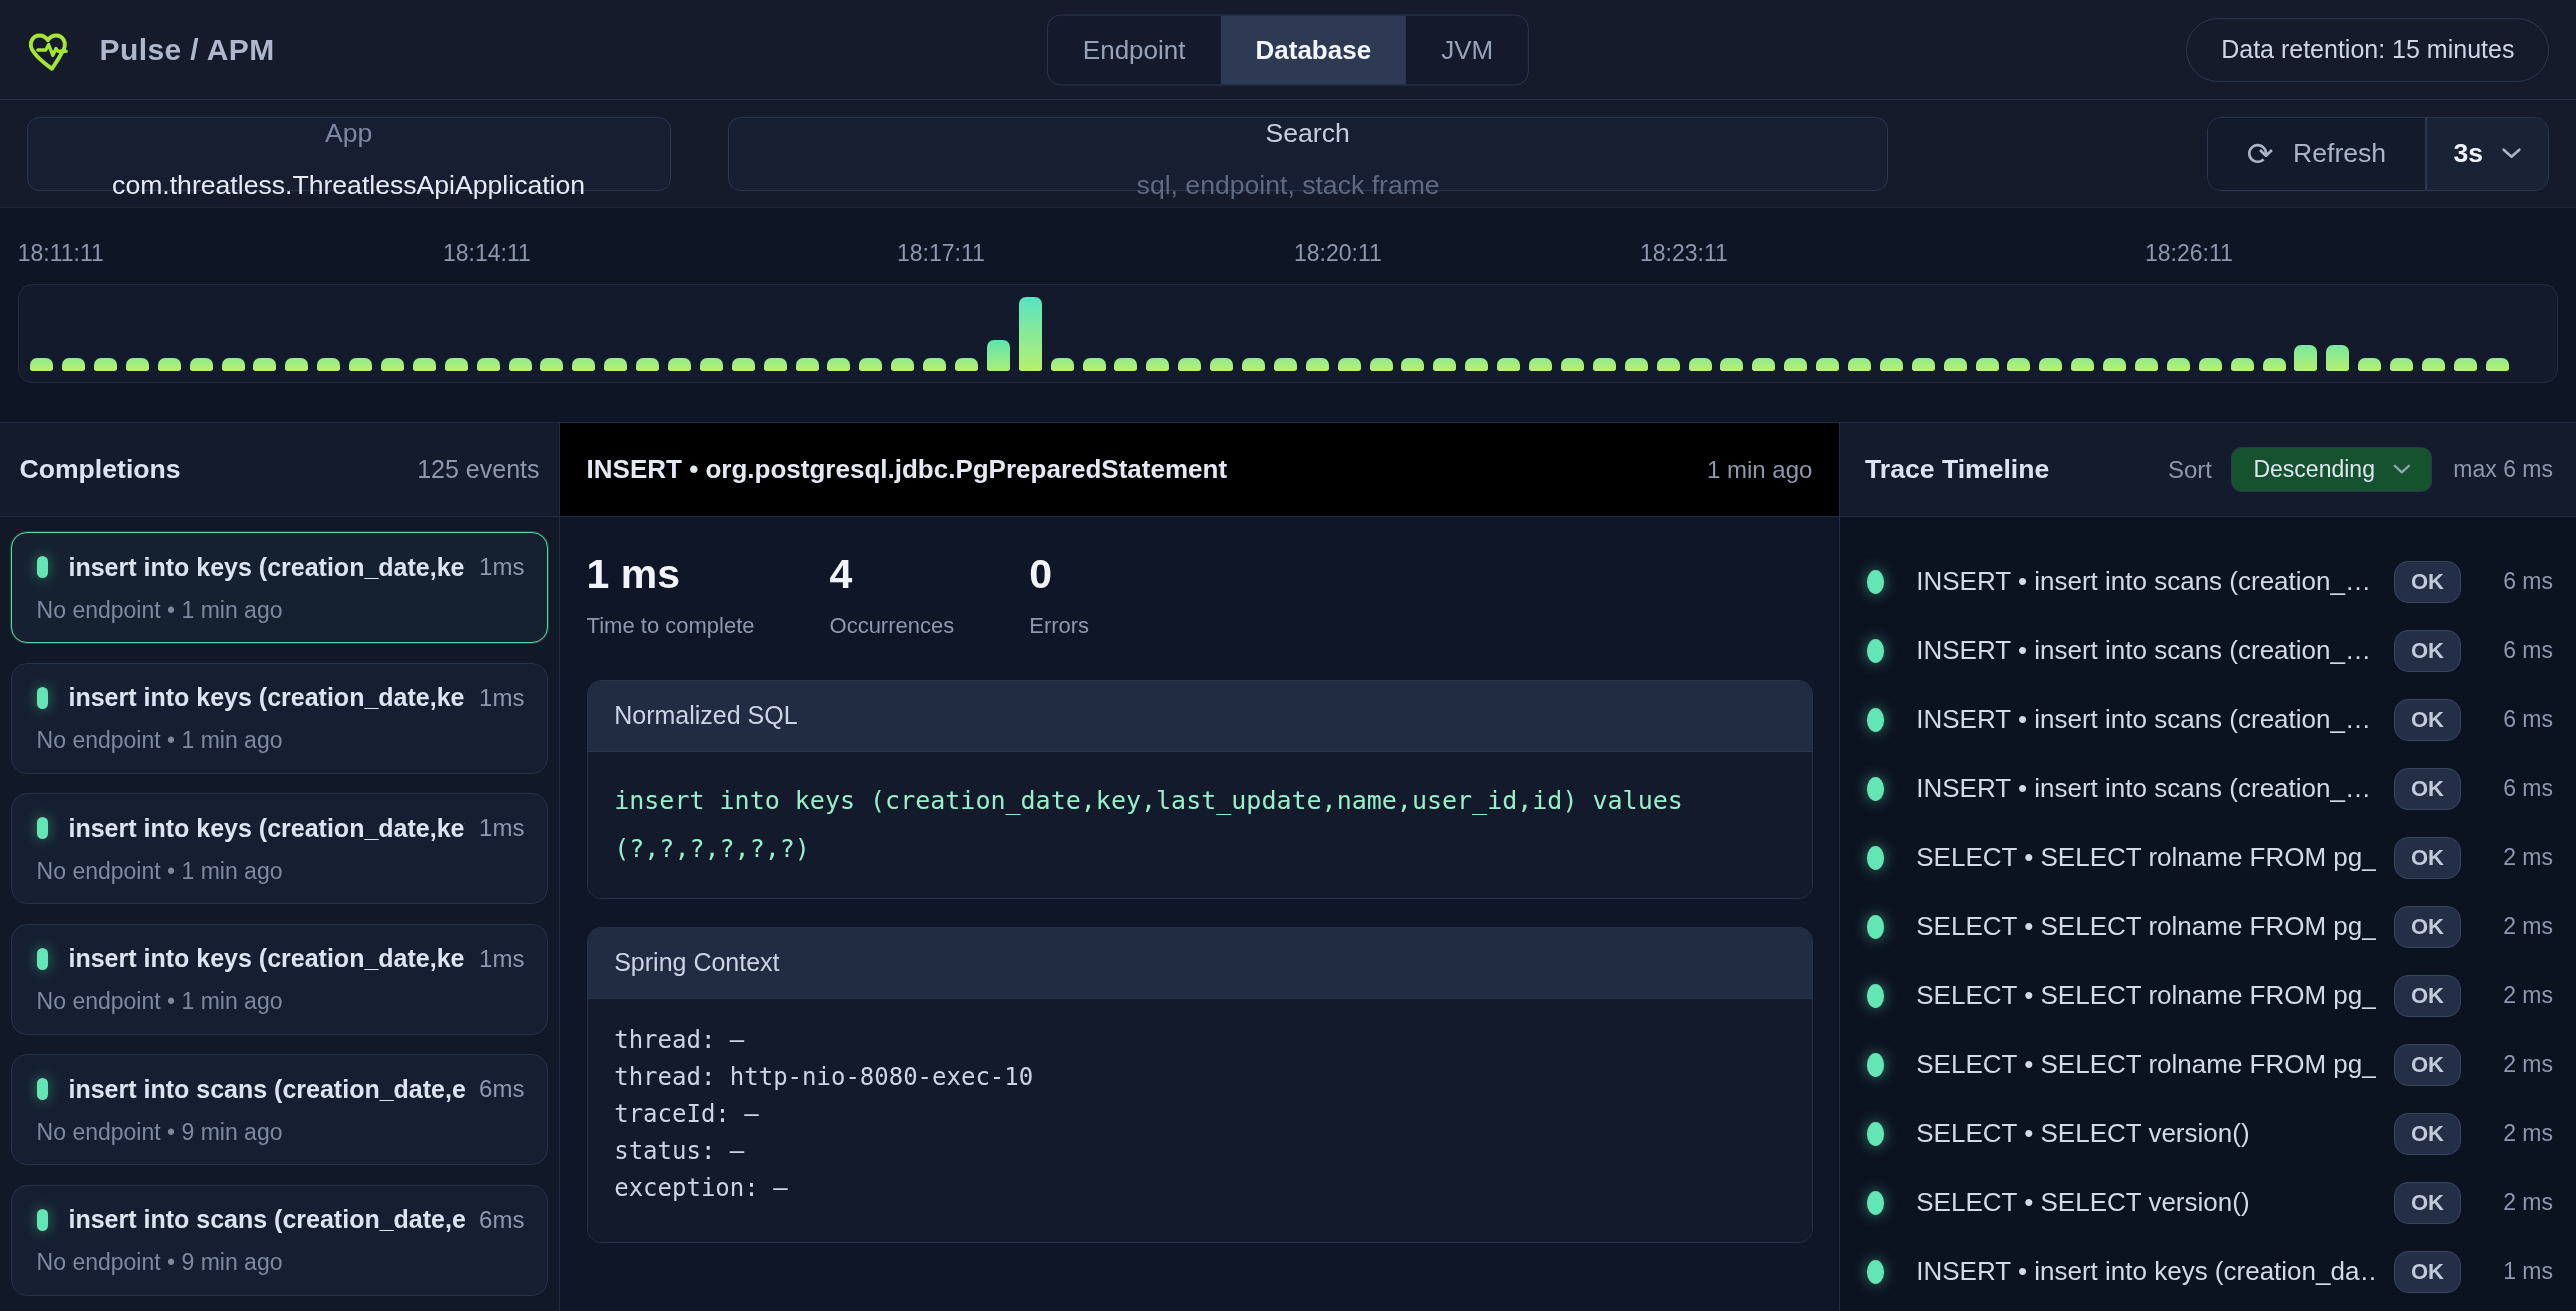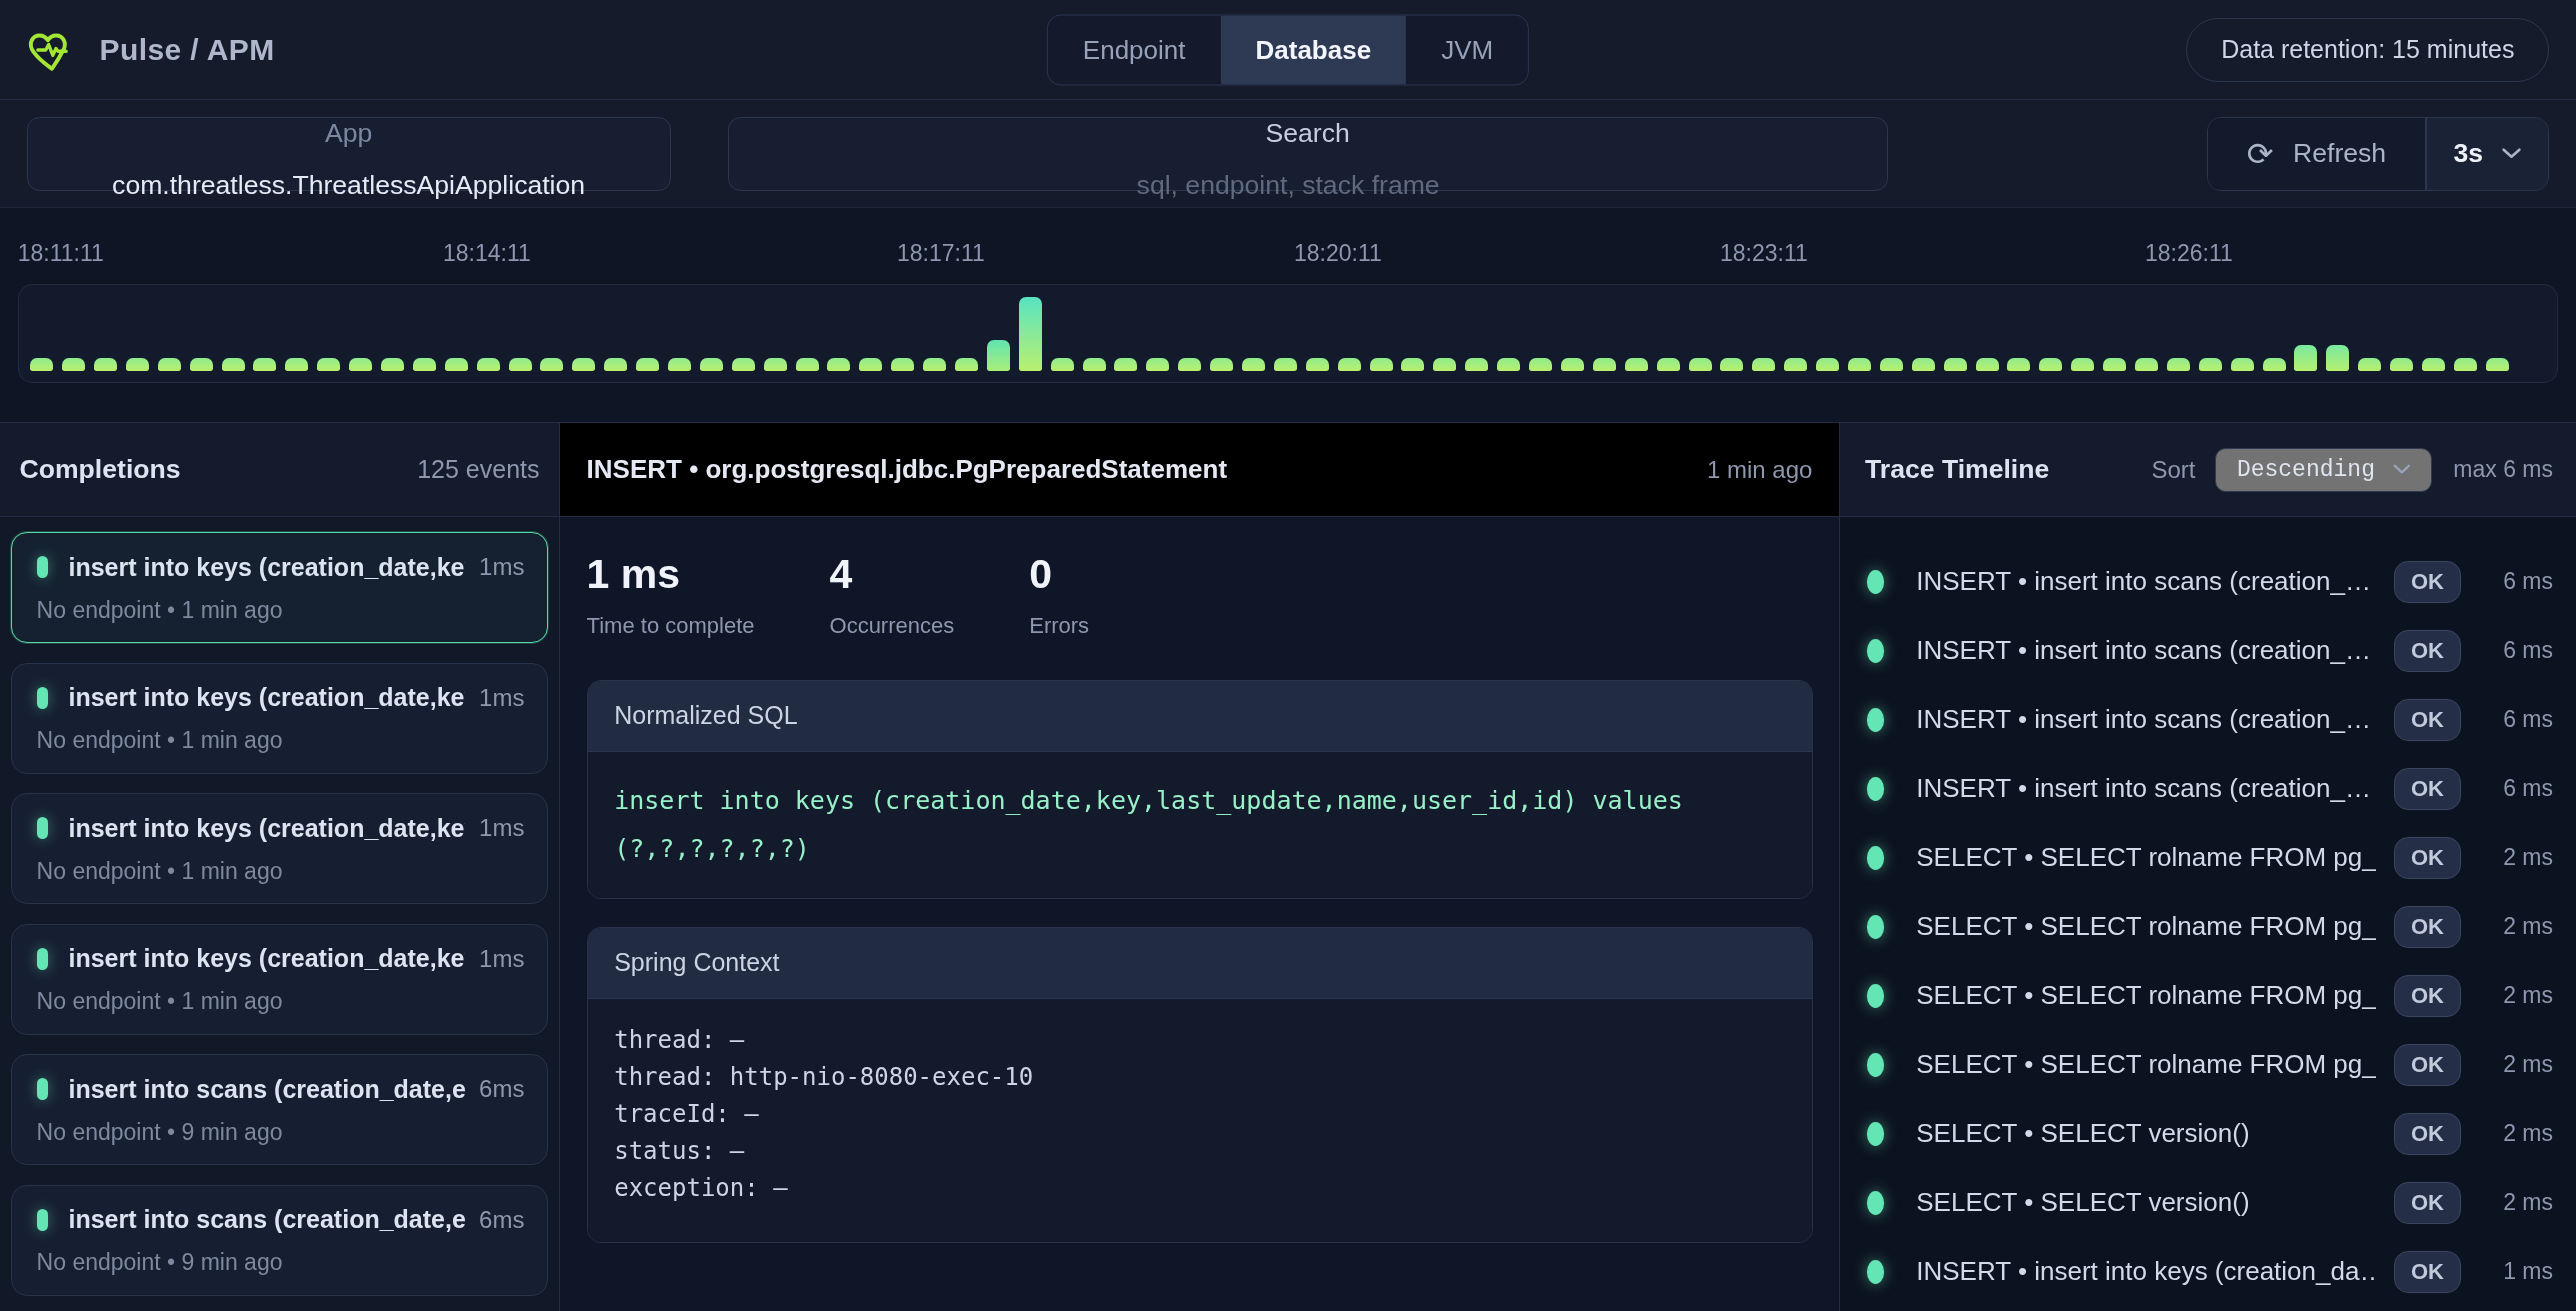--- a/index.html
+++ b/index.html
@@ -97,22 +97,22 @@
     font-size:25px; color:#ccd4e4;}
   .card-body{background:var(--card-body); padding:25px 26.6px;}
   .sql-text{font-size:25px; line-height:48px; color:var(--sql); word-break:break-word;}
   .ctx-line{font-size:24px; line-height:37px; color:#ccd5e5; white-space:pre;}
   .card.ctx{margin-top:28px;}
   .card.ctx .card-body{padding:23px 26.6px 35px 26.6px;}
 
   .col-right{width:736px; display:flex; flex-direction:column;}
   .col-right .col-header{padding:0 23px 0 25px;}
   .sort-label{margin-left:auto; font-size:24px; color:var(--txt-dim);}
-  .sort-select{margin-left:19.5px; display:flex; align-items:center; gap:17.7px; background:#737373;
-    border:1.8px solid #2e3950; border-radius:10.6px; padding:8px 21px; cursor:pointer; font-family:Liberation Mono, monospace;}
+  .sort-select{margin-left:19.5px; display:flex; align-items:center; gap:17.7px; background:#14532d;
+    border:1.8px solid #2e3950; border-radius:10.6px; padding:8px 21px; cursor:pointer; font-family:Liberation Sans, sans-serif;}
   .sort-value{font-size:23px; color:#dfe5f1;}
   .max-label{margin-left:21px; font-size:23px; color:var(--txt-dim); white-space:nowrap;}
   .trace-list{flex:1; background:var(--right-bg); padding:30px 0 0 0; overflow:hidden;}
   .trace-row{height:69px; display:flex; align-items:center; padding:0 23px 0 26.6px; cursor:pointer;}
   .trace-dot{width:17.7px; height:24px; border-radius:50%; background:var(--mint); flex:none;
     box-shadow:0 0 14px rgba(99,230,180,.5);}
   .trace-label{flex:1; margin-left:32px; font-size:26px; font-weight:500; color:#d2d9e8;
     white-space:nowrap; overflow:hidden;}
   .ok-badge{flex:none; margin-left:17.7px; padding:7px 16px; border:1.8px solid #3a4560; border-radius:14px;
     background:#242e47; font-size:22px; font-weight:600; color:#c2cadb;}
@@ -166,21 +166,21 @@
       </button>
     </div>
   </div>
 
   <div class="timeline">
     <div class="ticks">
         <span class="tick" style="left: 17.7px;">18:11:11</span>
         <span class="tick" style="left: 443px;">18:14:11</span>
         <span class="tick" style="left: 897px;">18:17:11</span>
         <span class="tick" style="left: 1294px;">18:20:11</span>
-        <span class="tick" style="left: 1720px;">18:23:11</span>
+        <span class="tick" style="left: 1640px;">18:23:11</span>
         <span class="tick" style="left: 2145px;">18:26:11</span>
       </div>
     <div class="chart">
         <div class="bar" style="height: 13.3px;"></div>
         <div class="bar" style="height: 13.3px;"></div>
         <div class="bar" style="height: 13.3px;"></div>
         <div class="bar" style="height: 13.3px;"></div>
         <div class="bar" style="height: 13.3px;"></div>
         <div class="bar" style="height: 13.3px;"></div>
         <div class="bar" style="height: 13.3px;"></div>

